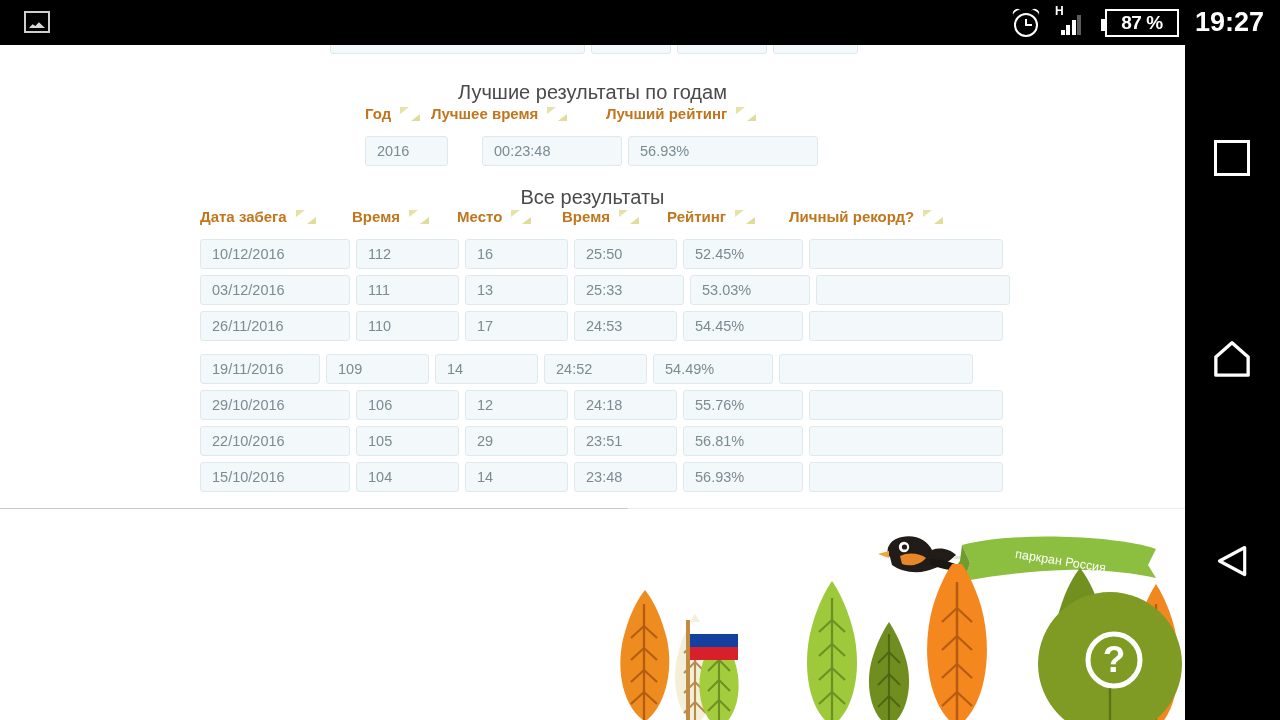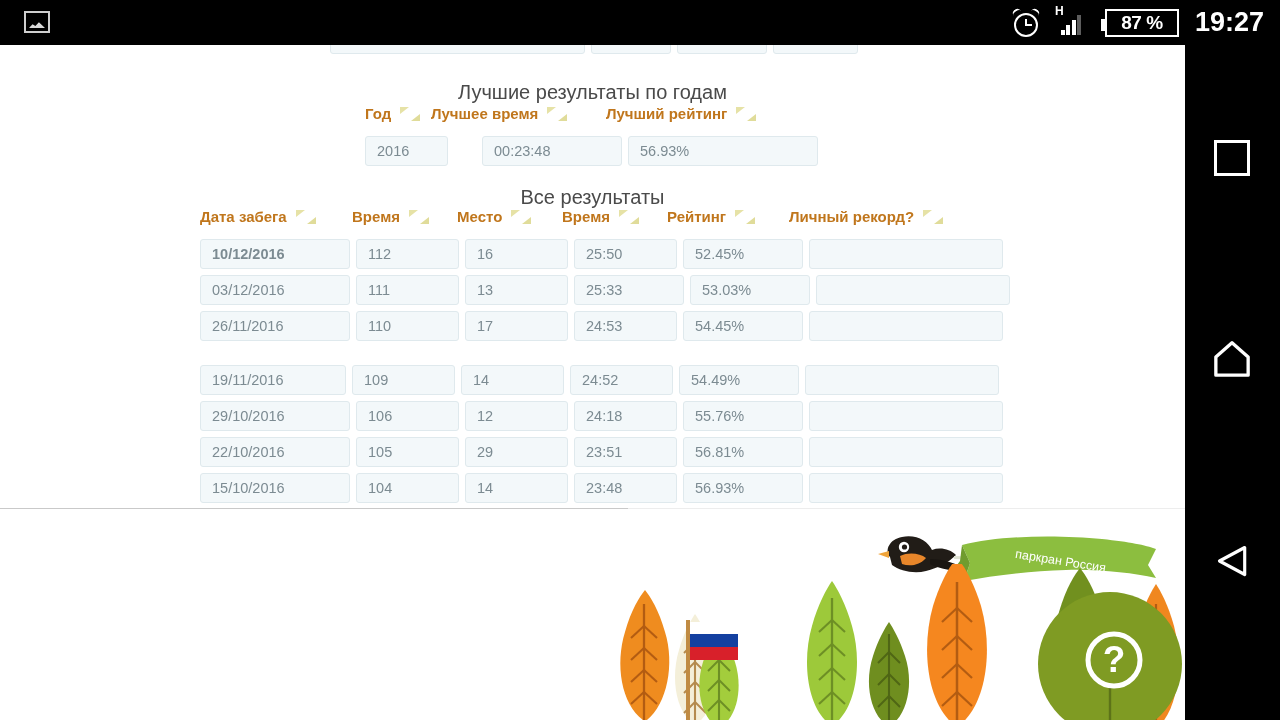--- a/index.html
+++ b/index.html
@@ -242,45 +242,45 @@
           <span class="sort-ic"></span>
         </div>
         <div class="th" style="width:195px;">
           <span>Личный рекорд?</span>
           <span class="sort-ic"></span>
         </div>
       </div>
 
       <div id="results-rows" style="margin-top:14px;">
           <div class="row" style="margin-bottom: 6px;">
-            <div class="cell" style="width: 150px; font-weight: bold;">10/12/2016</div>
+            <div class="cell" style="width: 150px;">10/12/2016</div>
             <div class="cell" style="width: 103px;">112</div>
             <div class="cell" style="width: 103px;">16</div>
             <div class="cell" style="width: 103px;">25:50</div>
             <div class="cell" style="width: 120px;">52.45%</div>
             <div class="cell empty" style="width: 194px;"></div>
           </div>
           <div class="row" style="margin-bottom: 6px;">
             <div class="cell" style="width: 150px;">03/12/2016</div>
             <div class="cell" style="width: 103px;">111</div>
             <div class="cell" style="width: 103px;">13</div>
             <div class="cell" style="width: 110px;">25:33</div>
             <div class="cell" style="width: 120px;">53.03%</div>
             <div class="cell empty" style="width: 194px;"></div>
           </div>
-          <div class="row" style="margin-bottom: 24px; align-items: center;">
+          <div class="row" style="margin-bottom: 13px; align-items: center;">
             <div class="cell" style="width: 150px;">26/11/2016</div>
             <div class="cell" style="width: 103px;">110</div>
             <div class="cell" style="width: 103px;">17</div>
             <div class="cell" style="width: 103px;">24:53</div>
             <div class="cell" style="width: 120px;">54.45%</div>
             <div class="cell empty" style="width: 194px;"></div>
           </div>
           <div class="row" style="margin-bottom: 6px;">
-            <div class="cell" style="width: 146px;">19/11/2016</div>
+            <div class="cell" style="width: 120px;">19/11/2016</div>
             <div class="cell" style="width: 103px;">109</div>
             <div class="cell" style="width: 103px;">14</div>
             <div class="cell" style="width: 103px;">24:52</div>
             <div class="cell" style="width: 120px;">54.49%</div>
             <div class="cell empty" style="width: 194px;"></div>
           </div>
           <div class="row" style="margin-bottom: 6px;">
             <div class="cell" style="width: 150px;">29/10/2016</div>
             <div class="cell" style="width: 103px;">106</div>
             <div class="cell" style="width: 103px;">12</div>

